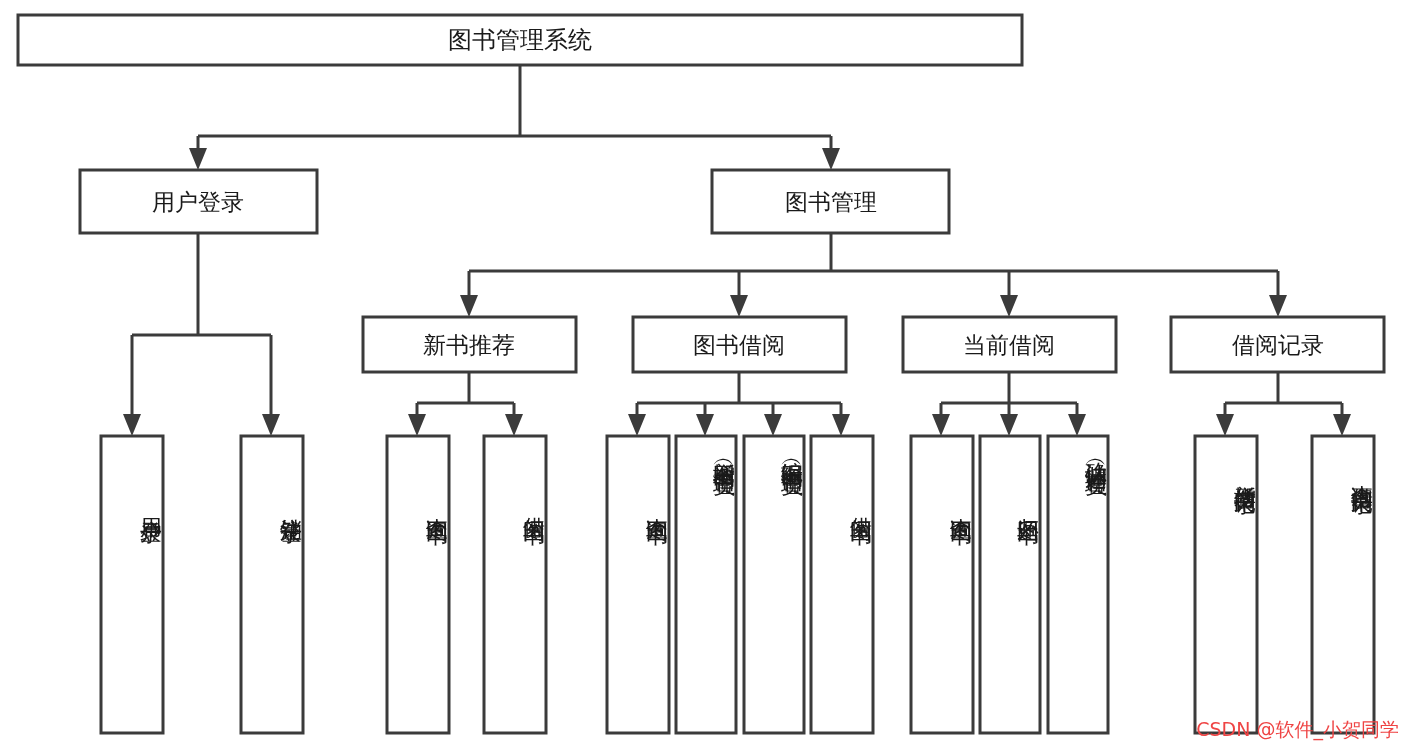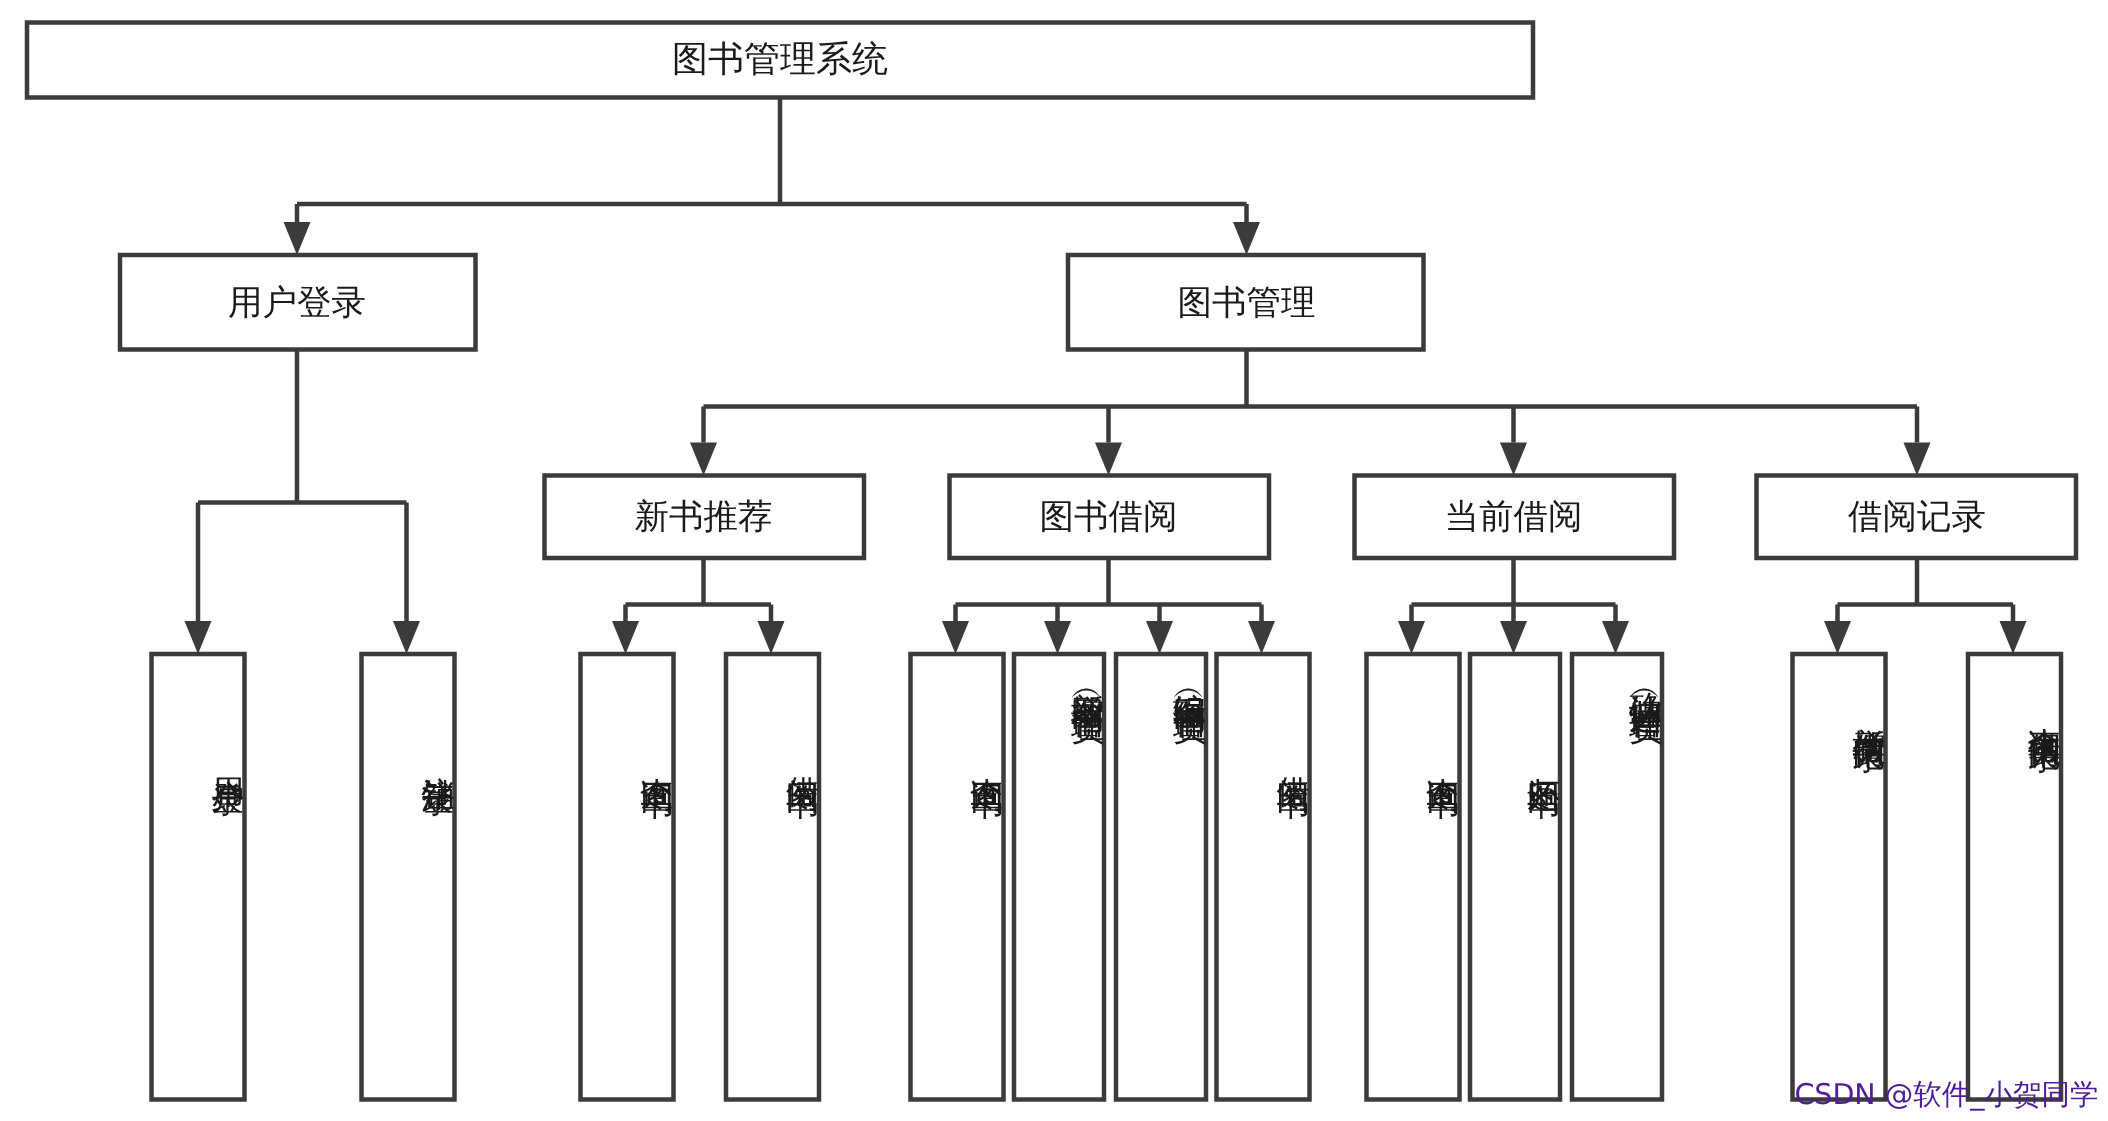--- a/index.html
+++ b/index.html
@@ -33,21 +33,21 @@
     color:#1a1a1a;
     letter-spacing:2px;
     white-space:nowrap;
     font-family:"DejaVu Sans","Liberation Sans",sans-serif;
     pointer-events:none;
   }
   .watermark{
     position:absolute;
     right:6px;bottom:4px;
     font-size:19px;
-    color:#4c1d95;
+    color:#ef4444;
     font-family:"DejaVu Sans","Liberation Sans",sans-serif;
     white-space:nowrap;
   }
 </style>
 </head>
 <body>
 
 <div id="diagram-root">
 
   <svg id="tree" viewBox="0 0 1405 747">

